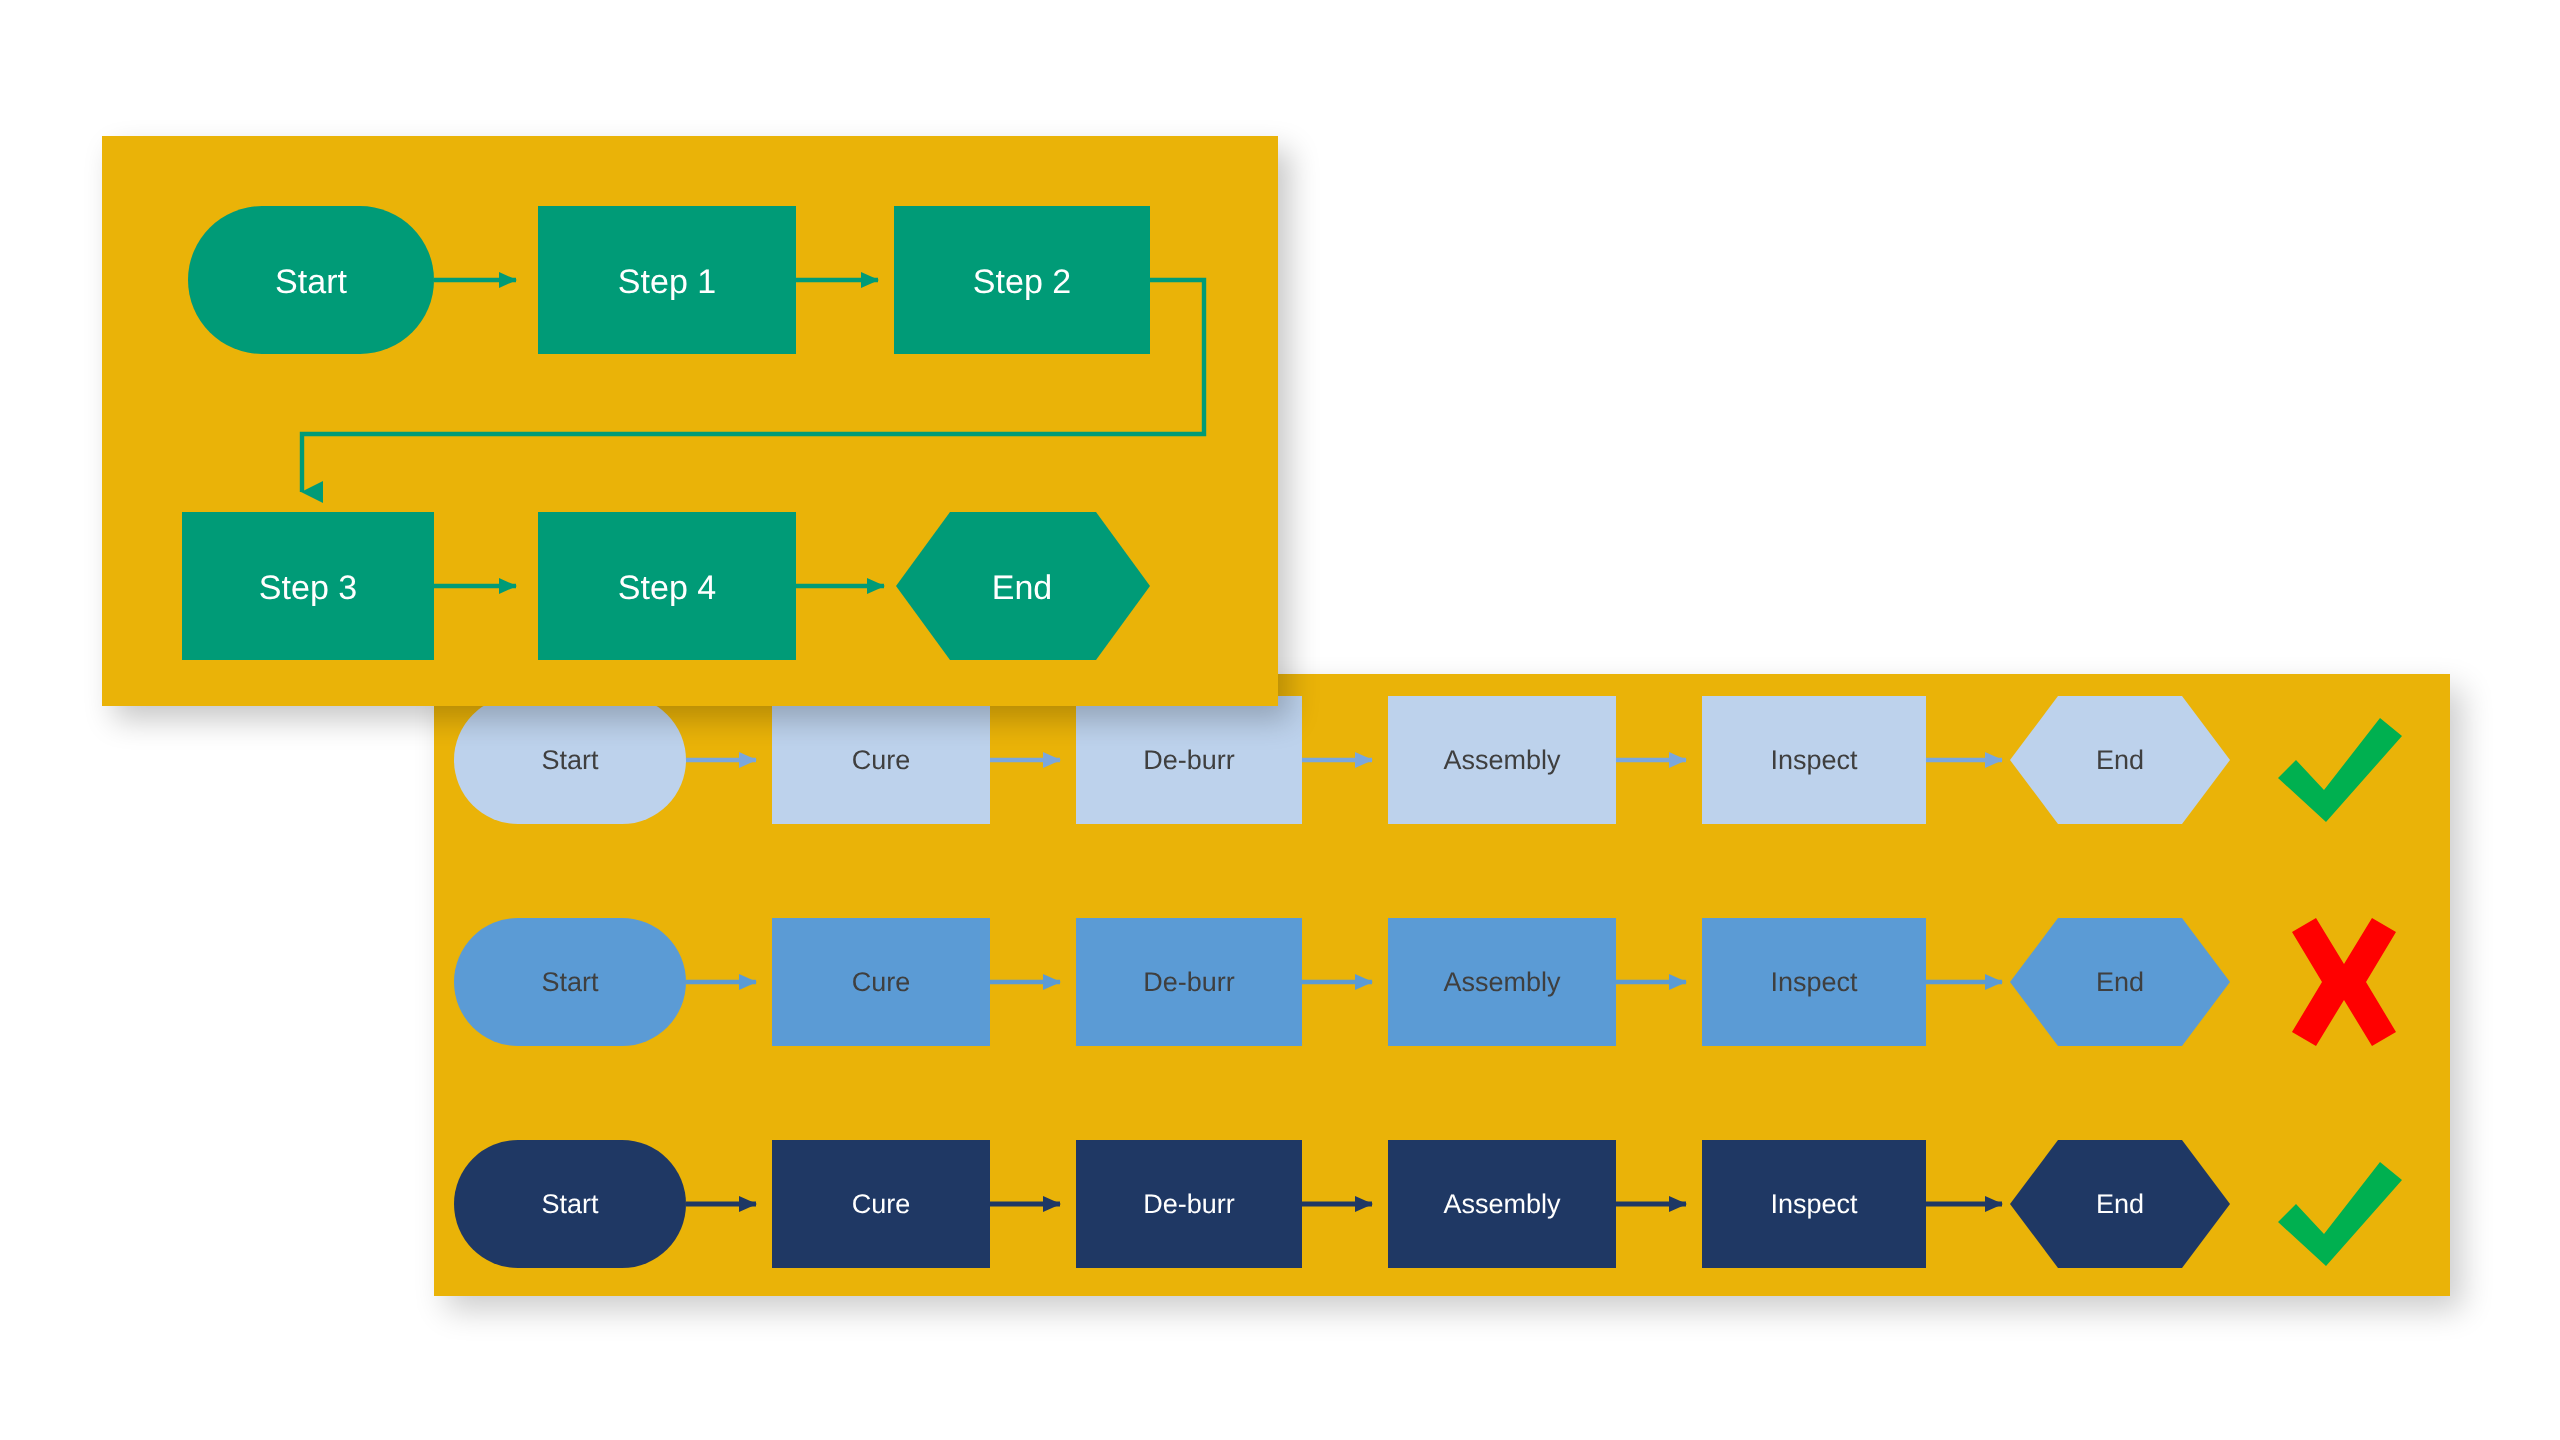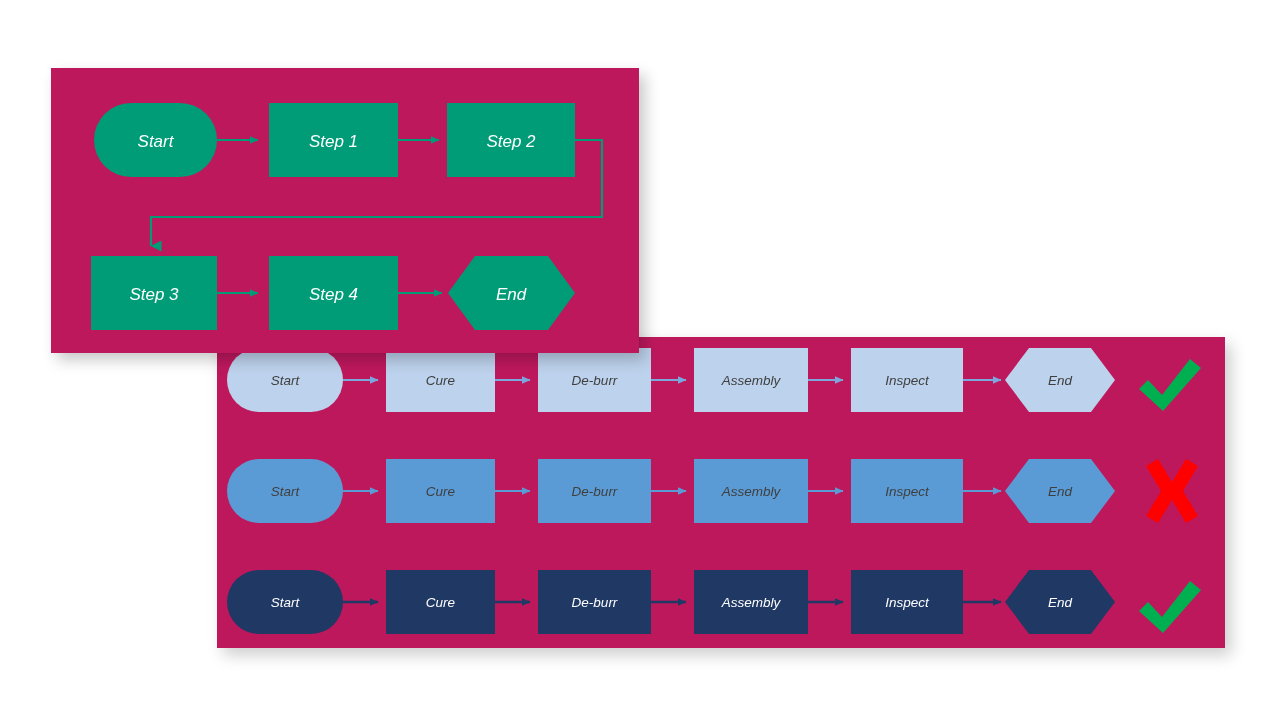--- a/index.html
+++ b/index.html
@@ -11,22 +11,21 @@
     width: 1280px;
     height: 720px;
     position: relative;
     overflow: hidden;
     font-family: "Liberation Sans", sans-serif;
   }
 
   
   .card {
     position: absolute;
-    background: #be185d;
-    font-style: italic;
+    background: #eab308;
   }
 
   #card-green {
     left: 51px;
     top: 68px;
     width: 588px;
     height: 285px;
     z-index: 3;
     box-shadow: 6px 7px 14px rgba(0,0,0,0.22);
   }

